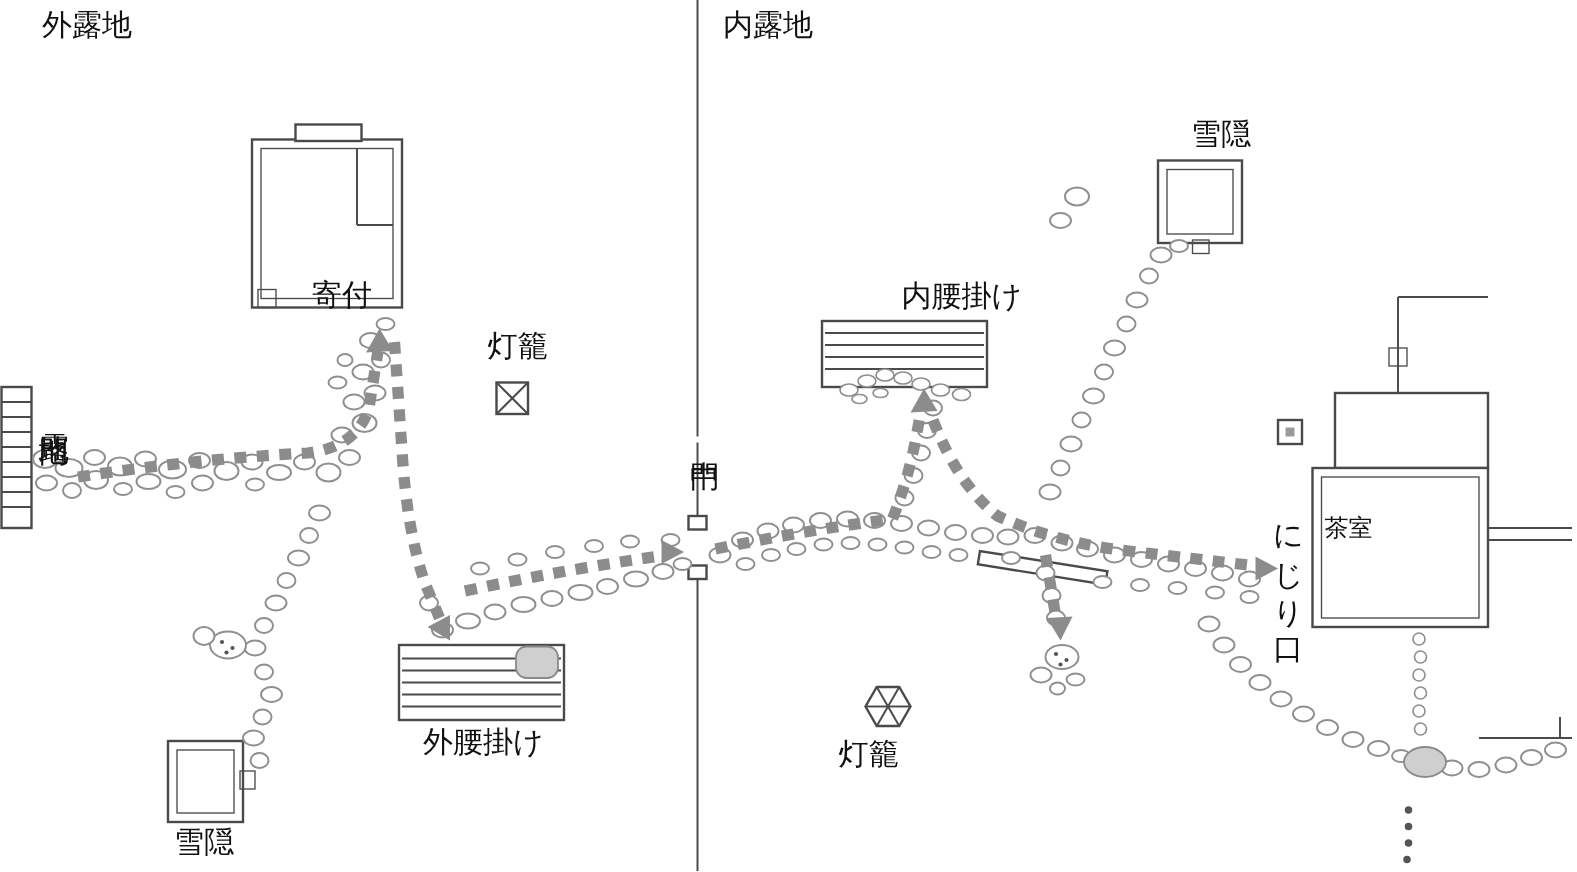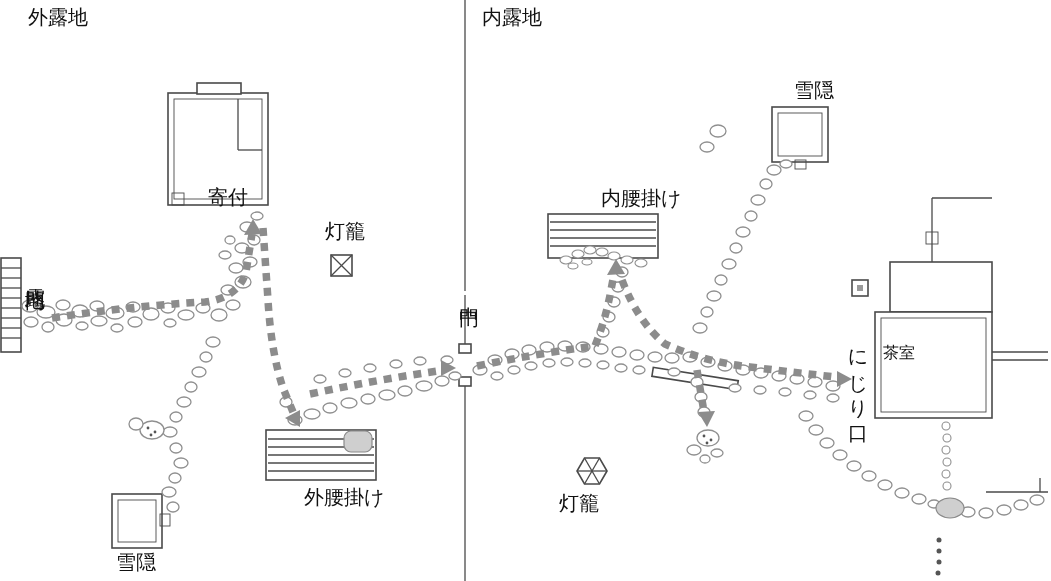--- a/index.html
+++ b/index.html
@@ -332,21 +332,21 @@
     <polygon class="route-arrow" points="707,427 698,412 715,411"></polygon>
   </g>
 
 </svg>
 
 <div class="lbl" style="left:28px;top:6px;">外露地</div>
 <div class="lbl" style="left:482px;top:6px;">内露地</div>
 <div class="lbl vert" style="left:24px;top:272px;">露地門</div>
 <div class="lbl" style="left:208px;top:146px;margin-top:40px;">寄付</div>
 <div class="lbl" style="left:325px;top:220px;">灯籠</div>
-<div class="lbl" style="left:304px;top:486px;">外腰掛け</div>
+<div class="lbl" style="left:282px;top:486px;font-family:Liberation Mono, monospace;">外腰掛け</div>
 <div class="lbl" style="left:116px;top:551px;">雪隠</div>
 <div class="lbl vert bg-white" style="left:457px;top:291px;">中門</div>
 <div class="lbl" style="left:585px;top:187px;margin-left:16px;">内腰掛け</div>
 <div class="lbl" style="left:794px;top:79px;">雪隠</div>
 <div class="lbl big" style="left:883px;top:344px;">茶室</div>
 <div class="lbl vert" style="left:847px;top:336px;">にじり口</div>
 <div class="lbl" style="left:559px;top:492px;">灯籠</div>
 
 </div>
 

